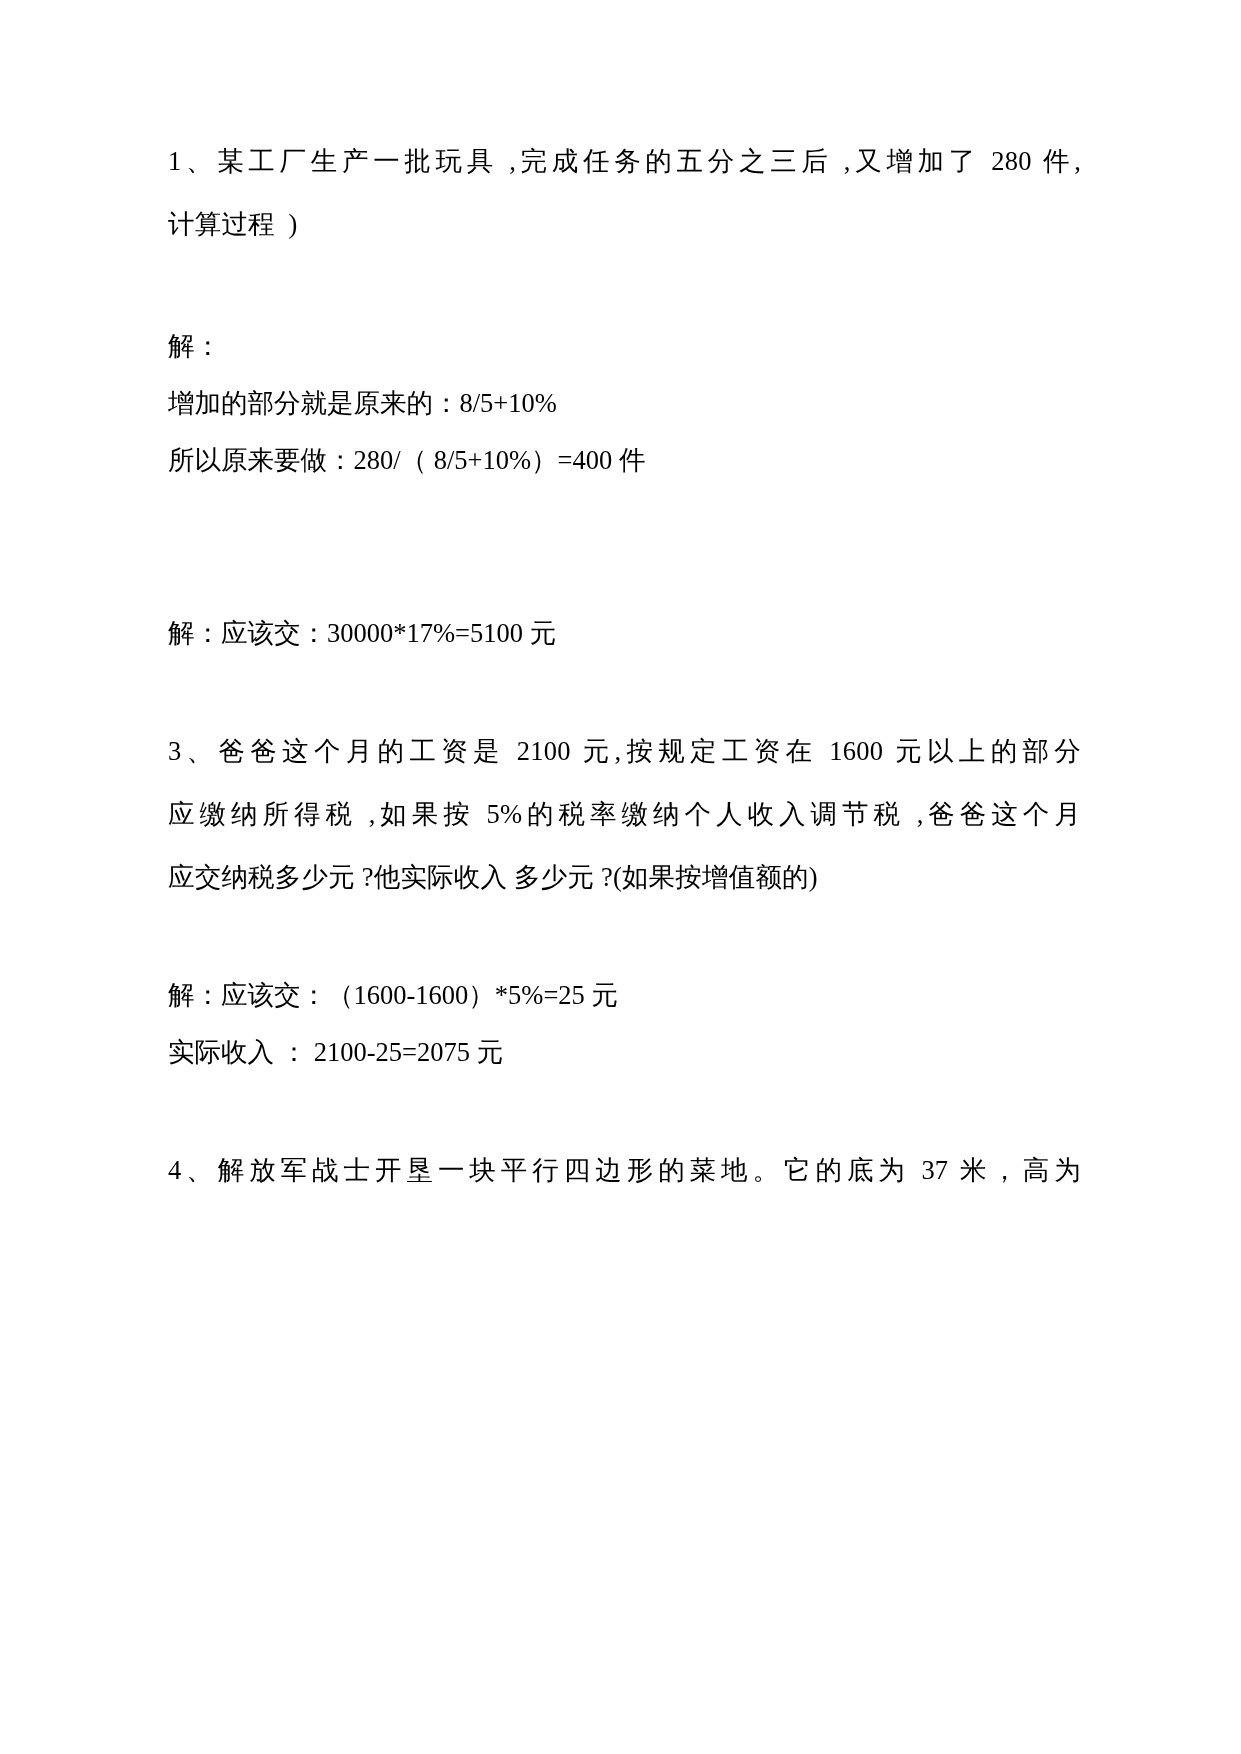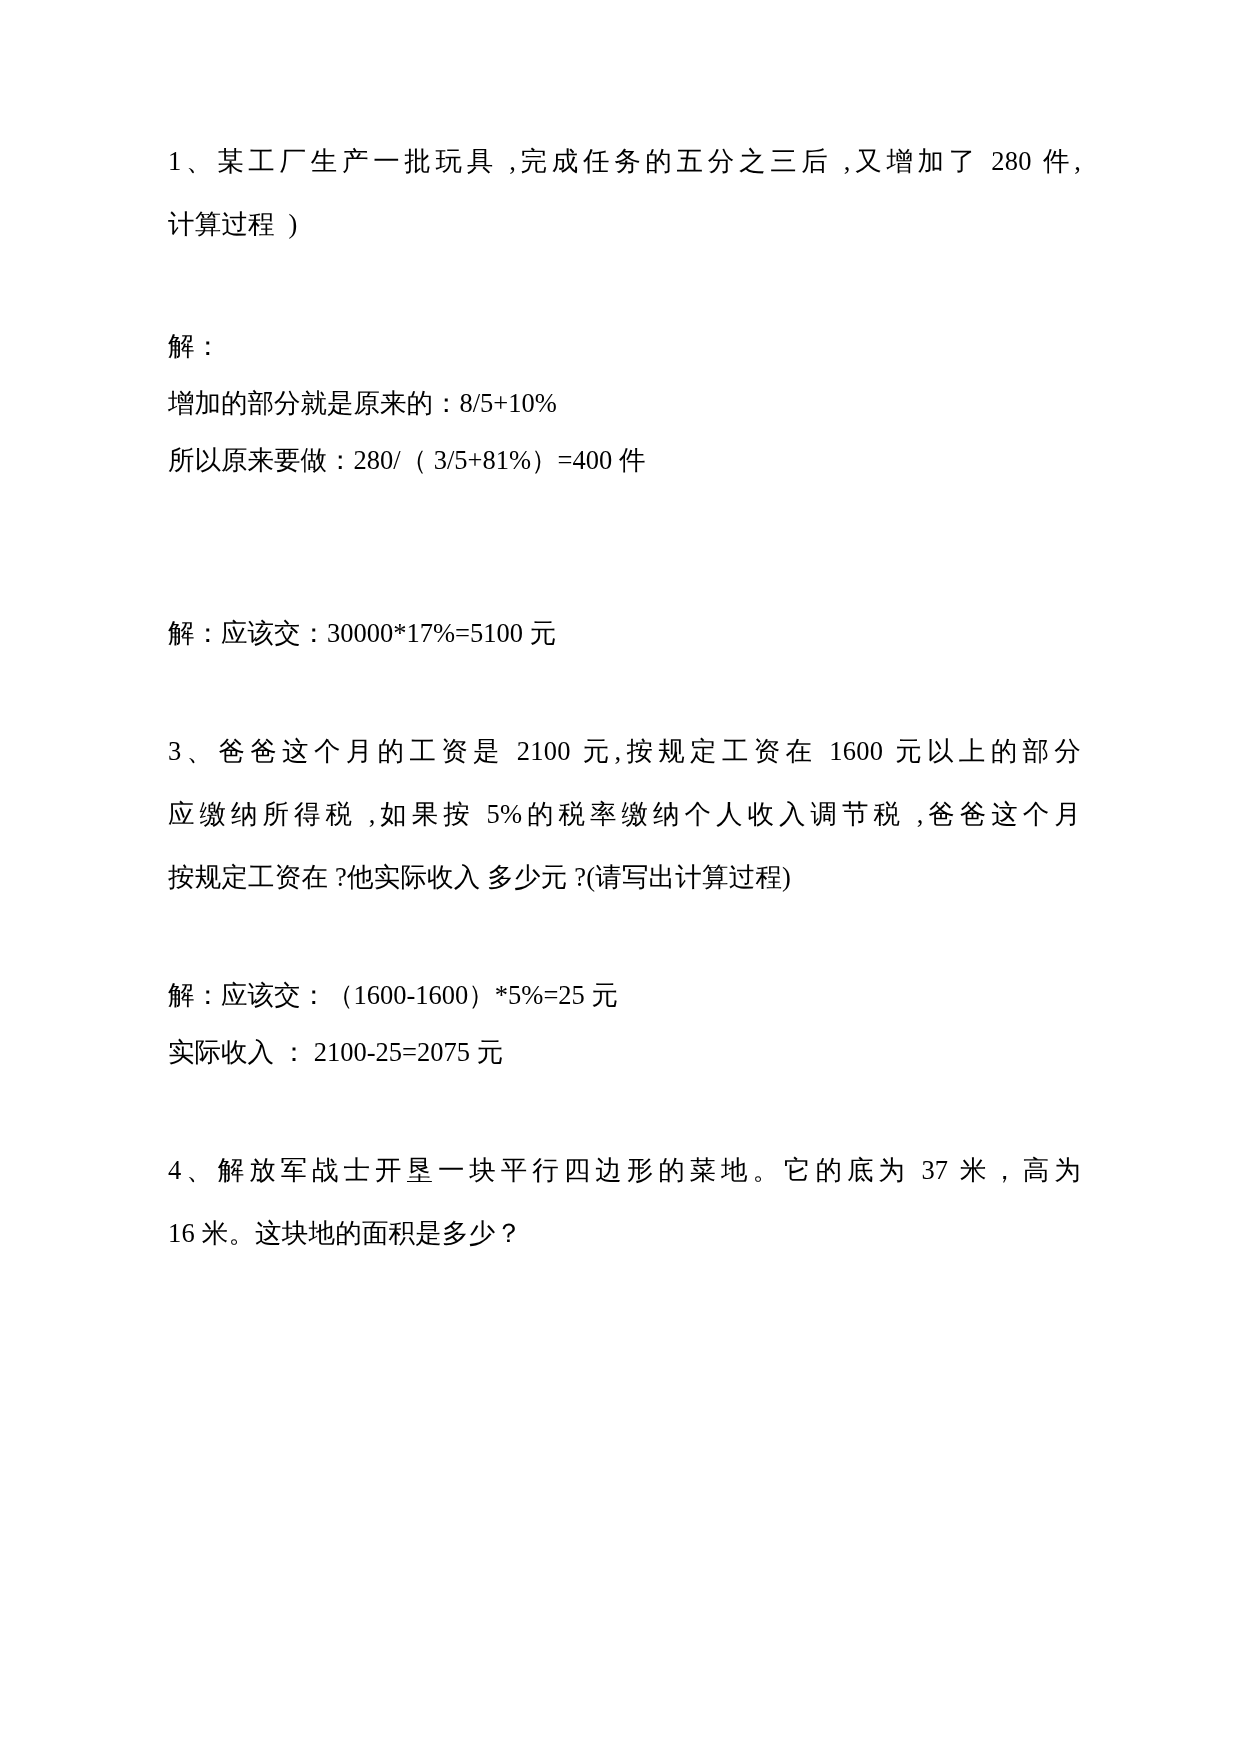--- a/index.html
+++ b/index.html
@@ -54,47 +54,46 @@
   <div class="block">
     <div class="para justify-all">1、某工厂生产一批玩具 ,完成任务的五分之三后 ,又增加了 280 件,</div>
     <div class="para">计算过程  )</div>
   </div>
 
   <div class="gap-lg"></div>
 
   <div class="block">
     <div class="solution-line">解：</div>
     <div class="solution-line">增加的部分就是原来的：8/5+10%</div>
-    <div class="solution-line">所以原来要做：280/（ 3/5+81%）=400 件</div>
+    <div class="solution-line">所以原来要做：280/（ 8/5+10%）=400 件</div>
   </div>
 
   <div class="gap-md"></div>
 
 
   <div class="gap-md"></div>
 
   <div class="block">
     <div class="solution-line">解：应该交：30000*17%=5100 元</div>
   </div>
 
   <div class="gap-md"></div>
 
   <div class="block">
     <div class="para justify-all">3、爸爸这个月的工资是 2100 元,按规定工资在 1600 元以上的部分</div>
     <div class="para justify-all">应缴纳所得税 ,如果按 5%的税率缴纳个人收入调节税 ,爸爸这个月</div>
-    <div class="para">按规定工资在 ?他实际收入 多少元 ?(请写出计算过程)</div>
+    <div class="para">应交纳税多少元 ?他实际收入 多少元 ?(如果按增值额的)</div>
   </div>
 
   <div class="gap-md"></div>
 
   <div class="block">
     <div class="solution-line">解：应该交：（1600-1600）*5%=25 元</div>
     <div class="solution-line">实际收入 ： 2100-25=2075 元</div>
   </div>
 
   <div class="gap-md"></div>
 
   <div class="block">
     <div class="para justify-all">4、解放军战士开垦一块平行四边形的菜地。它的底为 37 米，高为</div>
-    <div class="para">16 米。这块地的面积是多少？</div>
   </div>
 
 </div>
 
 </body></html>

